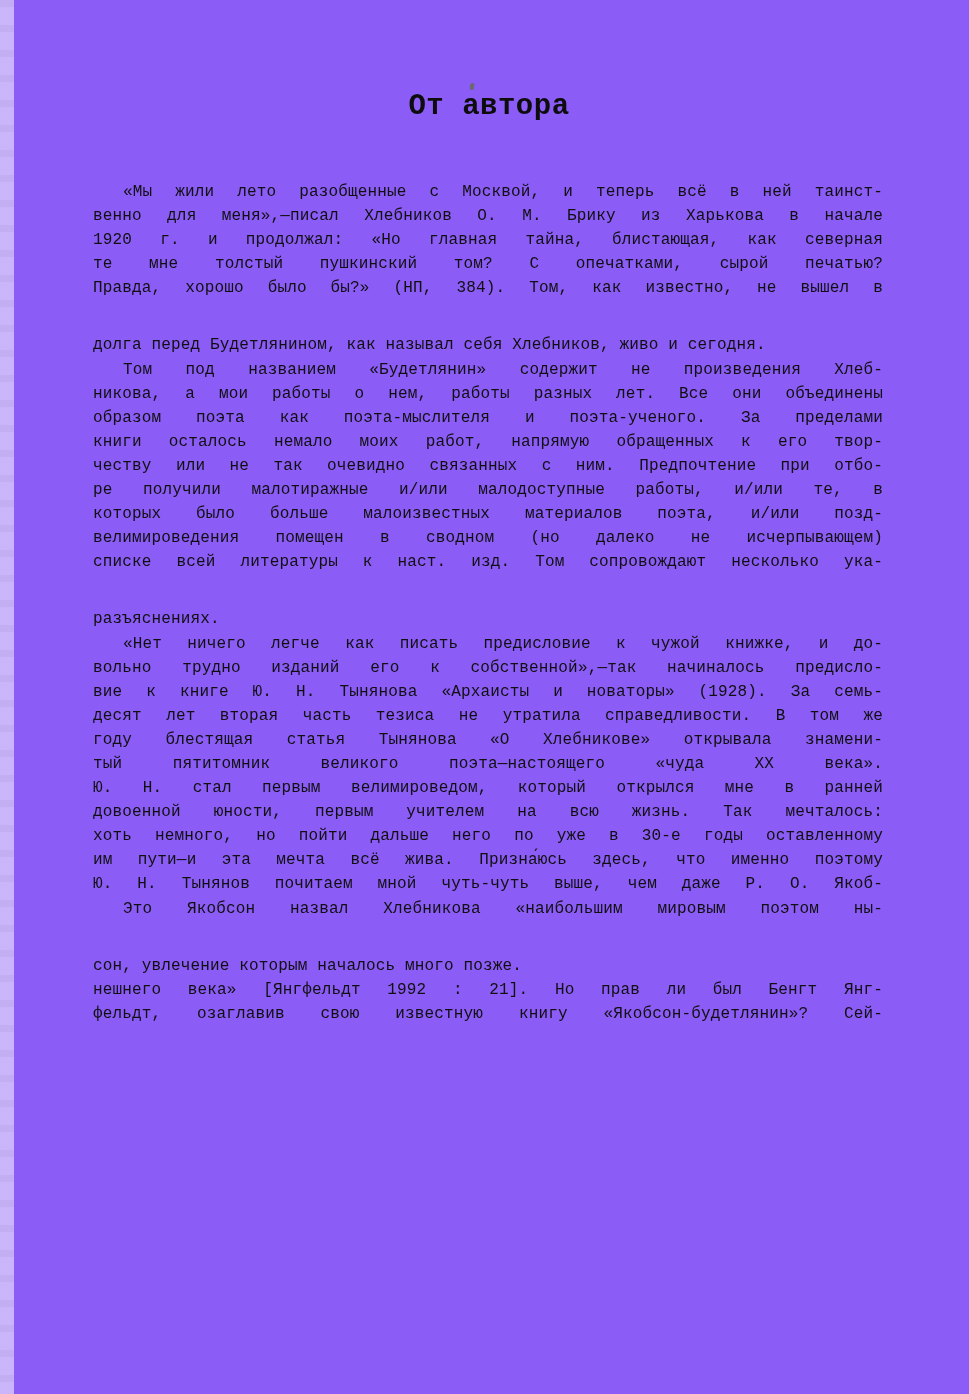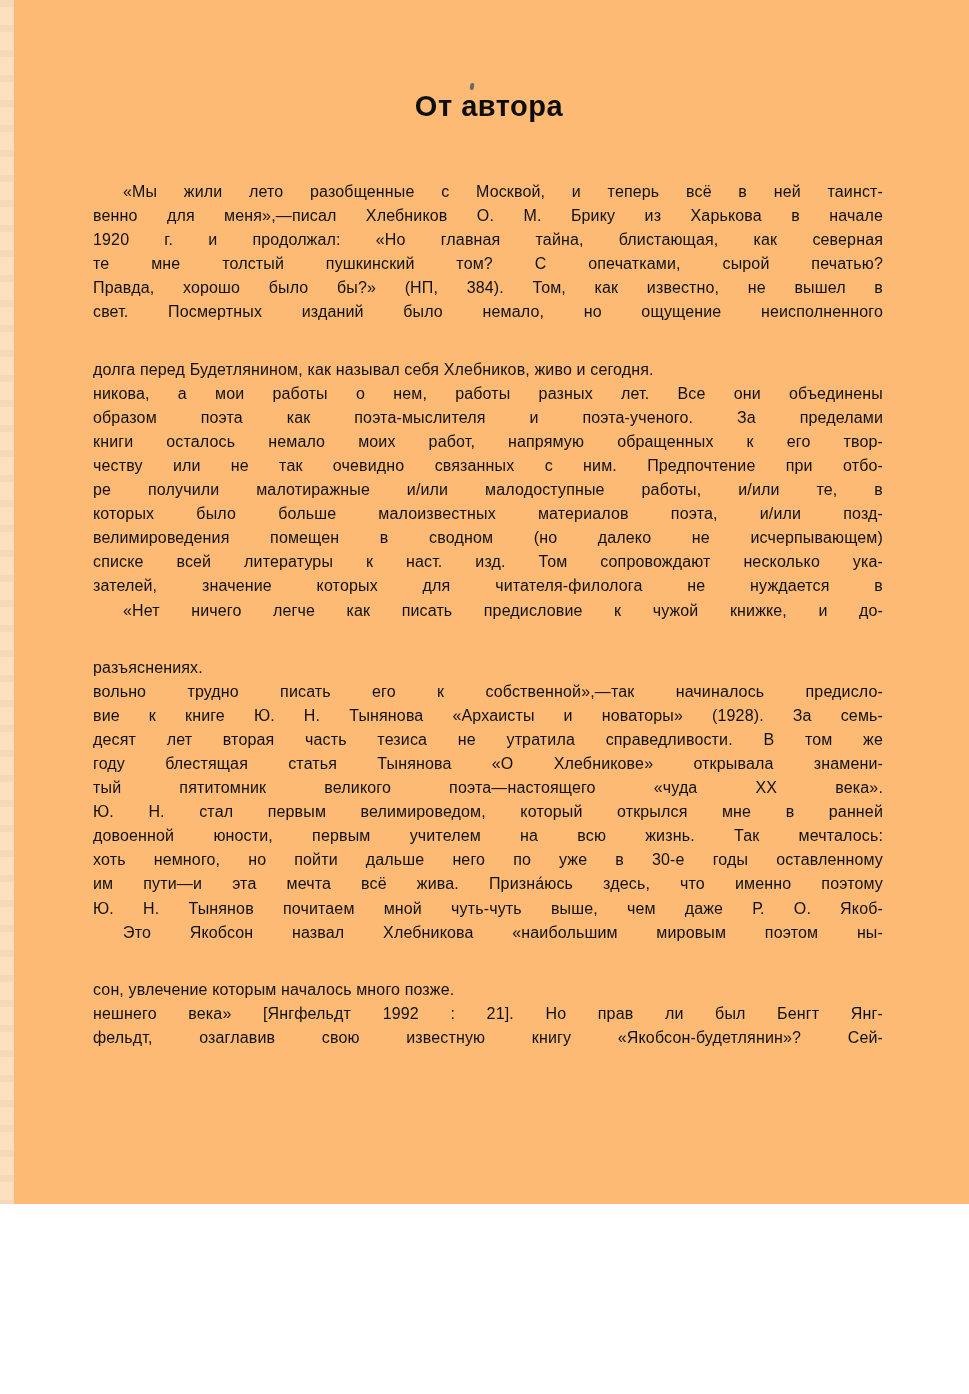--- a/index.html
+++ b/index.html
@@ -3,24 +3,24 @@
 <meta charset="utf-8">
 <style>
   html, body {
     margin: 0;
     padding: 0;
     background: #ffffff;
   }
   .page {
     position: relative;
     width: 969px;
-    height: 1204px;
-    background: #fdba74;
+    height: 1394px;
+    background: #8b5cf6;
     overflow: hidden;
-    font-family: Liberation Sans, sans-serif;
+    font-family: Liberation Mono, monospace;
     color: #121212;
   }
   
   .edge-artifact {
     position: absolute;
     left: 0;
     top: 0;
     width: 14px;
     height: 100%;
     background: repeating-linear-gradient(
@@ -81,34 +81,33 @@
 <div class="page">
   <div class="edge-artifact"></div>
   <div class="speck"></div>
   <div class="title">От автора</div>
   <div class="text-block">
       <div class="line indent">«Мы жили лето разобщенные с Москвой, и теперь всё в ней таинст-</div>
       <div class="line">венно для меня»,—писал Хлебников О. М. Брику из Харькова в начале</div>
       <div class="line">1920 г. и продолжал: «Но главная тайна, блистающая, как северная</div>
       <div class="line">те мне толстый пушкинский том? С опечатками, сырой печатью?</div>
       <div class="line">Правда, хорошо было бы?» (НП, 384). Том, как известно, не вышел в</div>
-      <div class="line">свет. Посмертных изданий было немало, но ощущение неисполненного</div>
       <div class="line end">долга перед Будетлянином, как называл себя Хлебников, живо и сегодня.</div>
+      <div class="line indent">Том под названием «Будетлянин» содержит не произведения Хлеб-</div>
       <div class="line">никова, а мои работы о нем, работы разных лет. Все они объединены</div>
       <div class="line">образом поэта как поэта-мыслителя и поэта-ученого. За пределами</div>
       <div class="line">книги осталось немало моих работ, напрямую обращенных к его твор-</div>
       <div class="line">честву или не так очевидно связанных с ним. Предпочтение при отбо-</div>
       <div class="line">ре получили малотиражные и/или малодоступные работы, и/или те, в</div>
       <div class="line">которых было больше малоизвестных материалов поэта, и/или позд-</div>
       <div class="line">велимироведения помещен в сводном (но далеко не исчерпывающем)</div>
       <div class="line">списке всей литературы к наст. изд. Том сопровождают несколько ука-</div>
-      <div class="line">зателей, значение которых для читателя-филолога не нуждается в</div>
+      <div class="line end">разъяснениях.</div>
       <div class="line indent">«Нет ничего легче как писать предисловие к чужой книжке, и до-</div>
-      <div class="line end">разъяснениях.</div>
-      <div class="line">вольно трудно писать его к собственной»,—так начиналось предисло-</div>
+      <div class="line">вольно трудно изданий его к собственной»,—так начиналось предисло-</div>
       <div class="line">вие к книге Ю. Н. Тынянова «Архаисты и новаторы» (1928). За семь-</div>
       <div class="line">десят лет вторая часть тезиса не утратила справедливости. В том же</div>
       <div class="line">году блестящая статья Тынянова «О Хлебникове» открывала знамени-</div>
       <div class="line">тый пятитомник великого поэта—настоящего «чуда XX века».</div>
       <div class="line">Ю. Н. стал первым велимироведом, который открылся мне в ранней</div>
       <div class="line">довоенной юности, первым учителем на всю жизнь. Так мечталось:</div>
       <div class="line">хоть немного, но пойти дальше него по уже в 30-е годы оставленному</div>
       <div class="line">им пути—и эта мечта всё жива. Призна́юсь здесь, что именно поэтому</div>
       <div class="line">Ю. Н. Тынянов почитаем мной чуть-чуть выше, чем даже Р. О. Якоб-</div>
       <div class="line indent">Это Якобсон назвал Хлебникова «наибольшим мировым поэтом ны-</div>

